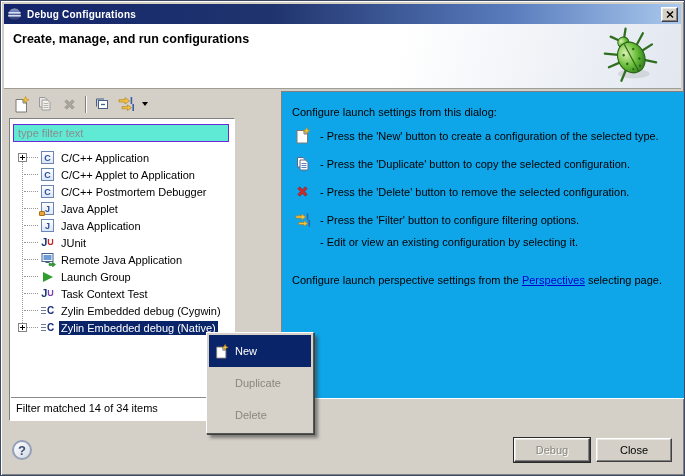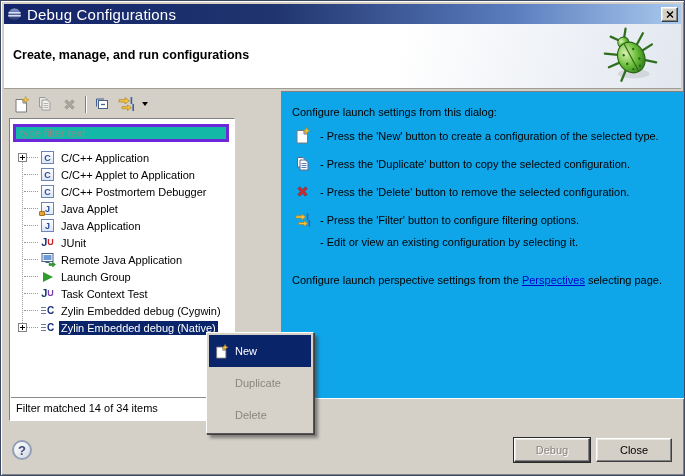--- a/index.html
+++ b/index.html
@@ -10,47 +10,47 @@
     border:1px solid #3c4a66;
     box-shadow:inset 1px 1px 0 #ffffff, inset -1px -1px 0 #808080;
     overflow:hidden;
   }
   
   .titlebar{
     position:absolute;left:3px;top:3px;right:3px;height:20px;
     background:linear-gradient(90deg,#13246a 0%,#20356f 40%,#5a7cbd 75%,#a9c9ee 100%);
     display:flex;align-items:center;padding:0 3px;color:#fff;
   }
-  .titlebar-text{font-weight:normal;font-size:15px;margin-left:5px;flex:1;letter-spacing:.2px;}
+  .titlebar-text{font-weight:bold;font-size:10px;margin-left:5px;flex:1;letter-spacing:.2px;}
   .close-btn{
     width:17px;height:15px;background:#d4d0c8;border:1px solid;border-color:#ffffff #404040 #404040 #ffffff;
     box-shadow:inset -1px -1px 0 #808080,inset 1px 1px 0 #ece9e4;
     display:flex;align-items:center;justify-content:center;flex:none;cursor:default;
   }
   
   .header{
     position:absolute;left:3px;top:23px;right:3px;height:65px;
     background:linear-gradient(105deg,#ffffff 58%,#eef1f6 82%,#e2e7f0 100%);
     border-bottom:1px solid #a09d95;
   }
-  .header-title{position:absolute;left:9px;top:24px;font-size:12.5px;font-weight:bold;}
+  .header-title{position:absolute;left:9px;top:8px;font-size:12.5px;font-weight:bold;}
   .bug{position:absolute;right:20px;top:1px;}
   
   .toolbar{position:absolute;left:8px;top:91px;height:24px;display:flex;align-items:center;}
   .tbtn{width:24px;height:24px;display:flex;align-items:center;justify-content:center;}
   .tsep{width:1px;height:17px;background:#808080;margin:0 4px;box-shadow:1px 0 0 #fff;}
   .caret{width:0;height:0;border-left:3.5px solid transparent;border-right:3.5px solid transparent;border-top:4px solid #000;margin-left:2px;}
   
   .left-panel{
     position:absolute;left:8px;top:117px;width:226px;height:303px;background:#fff;
     border:1px solid;border-color:#808080 #ffffff #ffffff #808080;
   }
   .filter-input{
     position:absolute;left:3px;top:5px;width:216px;height:18px;
-    border:3px solid #6d28d9;padding:1px 4px;font:11px "Liberation Sans",sans-serif;background:#14b8a6;
+    border:1px solid #6d28d9;padding:1px 4px;font:11px "Liberation Sans",sans-serif;background:#5eead4;
   }
   .filter-input::placeholder{color:#8c8c8c;opacity:1;}
   .tree{position:absolute;left:1px;top:30px;right:1px;}
   .tree::before{content:"";position:absolute;left:11px;top:8px;height:170px;border-left:1px dotted #9a9a9a;}
   .tree-row{height:17px;display:flex;align-items:center;padding-left:6px;position:relative;white-space:nowrap;}
   .slot{width:22px;height:17px;flex:none;position:relative;}
   .slot::after{content:"";position:absolute;left:7px;right:1px;top:8px;border-top:1px dotted #9a9a9a;}
   .expander{position:absolute;left:1px;top:4px;width:9px;height:9px;background:#fff;border:1px solid #848484;z-index:1;}
   .expander::before{content:"";position:absolute;left:1px;top:3px;width:5px;height:1px;background:#000;}
   .expander::after{content:"";position:absolute;left:3px;top:1px;width:1px;height:5px;background:#000;}

